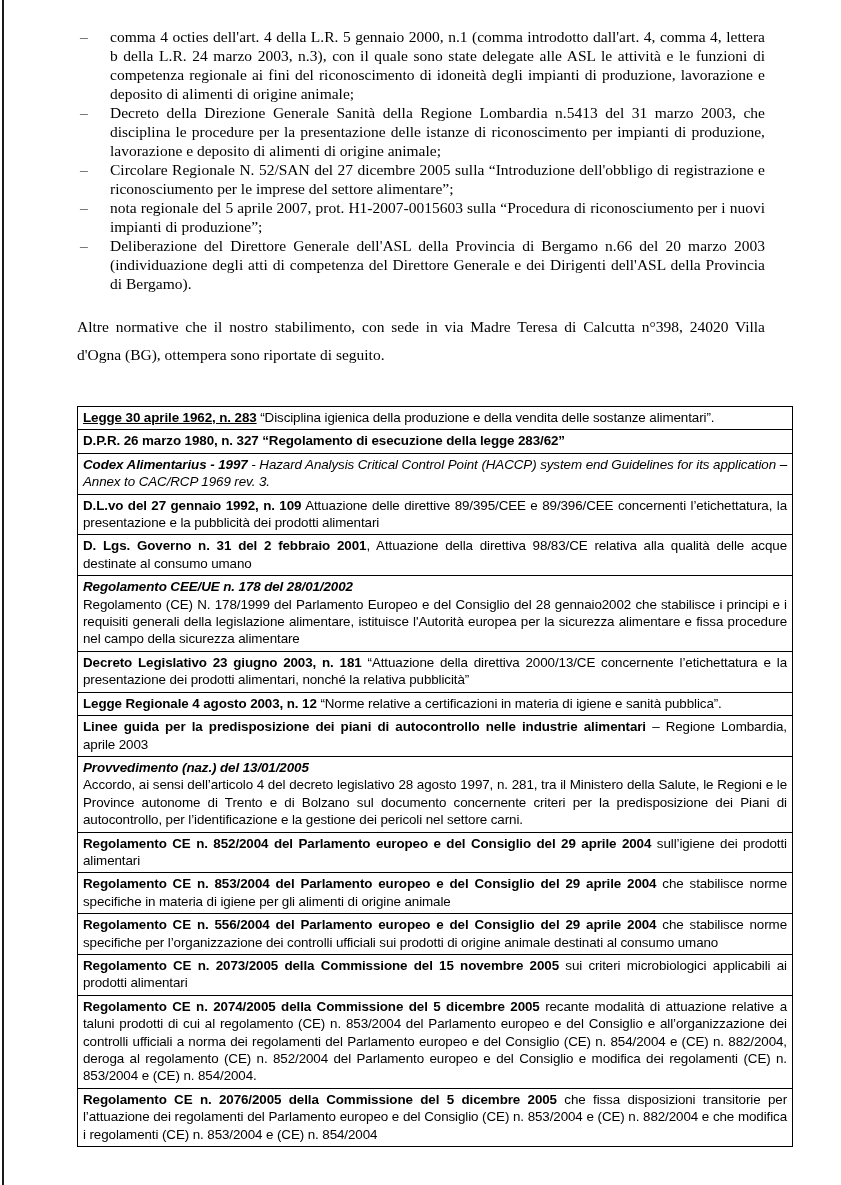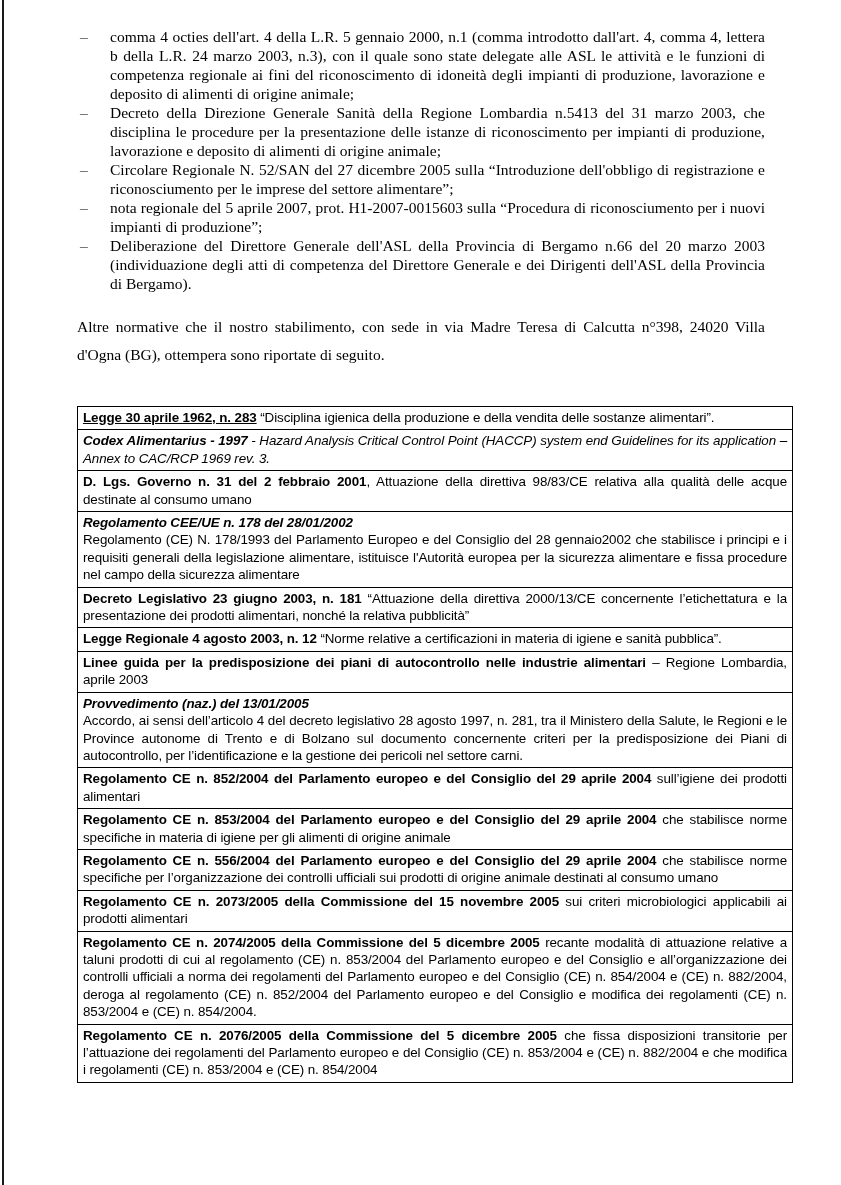--- a/index.html
+++ b/index.html
@@ -111,32 +111,38 @@
 
     <div class="paragraph">Altre normative che il nostro stabilimento, con sede in via Madre Teresa di Calcutta n°398, 24020 Villa d'Ogna (BG), ottempera sono riportate di seguito.</div>
 
     <div class="tbl-wrap">
       <table class="normative">
         <tbody>
   <tr>
     <td><span class="law-title u">Legge 30 aprile 1962, n. 283</span><span> “Disciplina igienica della produzione e della vendita delle sostanze alimentari”.</span></td>
   </tr>
 
+  <tr>
+    <td class="pad-bottom"><span class="law-title">D.P.R. 26 marzo 1980, n. 327 “Regolamento di esecuzione della legge 283/62”</span><span></span></td>
+  </tr>
 
   <tr>
     <td class="pad-top"><span class="law-title">Codex Alimentarius - 1997</span><span> - Hazard Analysis Critical Control Point (HACCP) system end Guidelines for its application – Annex to CAC/RCP 1969 rev. 3.</span></td>
   </tr>
 
+  <tr>
+    <td><span class="law-title">D.L.vo del 27 gennaio 1992, n. 109</span><span>  Attuazione delle direttive 89/395/CEE e 89/396/CEE concernenti l’etichettatura, la presentazione e la pubblicità dei prodotti alimentari</span></td>
+  </tr>
 
   <tr>
     <td><span class="law-title">D. Lgs. Governo n. 31 del 2 febbraio 2001</span><span>, Attuazione della direttiva 98/83/CE relativa alla qualità delle acque destinate al consumo umano</span></td>
   </tr>
 
   <tr>
-    <td><span class="law-title block">Regolamento CEE/UE n. 178 del 28/01/2002</span><span>Regolamento (CE) N. 178/1993 del Parlamento Europeo e del Consiglio del 28 gennaio2002 che stabilisce i principi e i requisiti generali della legislazione alimentare, istituisce l'Autorità europea per la sicurezza alimentare e fissa procedure nel campo della sicurezza alimentare</span></td>
+    <td><span class="law-title block">Regolamento CEE/UE n. 178 del 28/01/2002</span><span>Regolamento (CE) N. 178/1999 del Parlamento Europeo e del Consiglio del 28 gennaio2002 che stabilisce i principi e i requisiti generali della legislazione alimentare, istituisce l'Autorità europea per la sicurezza alimentare e fissa procedure nel campo della sicurezza alimentare</span></td>
   </tr>
 
   <tr>
     <td><span class="law-title">Decreto Legislativo 23 giugno 2003, n. 181</span><span> “Attuazione della direttiva 2000/13/CE concernente l’etichettatura e la presentazione dei prodotti alimentari, nonché la relativa pubblicità”</span></td>
   </tr>
 
   <tr>
     <td><span class="law-title">Legge Regionale 4 agosto 2003, n. 12</span><span>  “Norme relative a certificazioni in materia di igiene e sanità pubblica”.</span></td>
   </tr>
 

